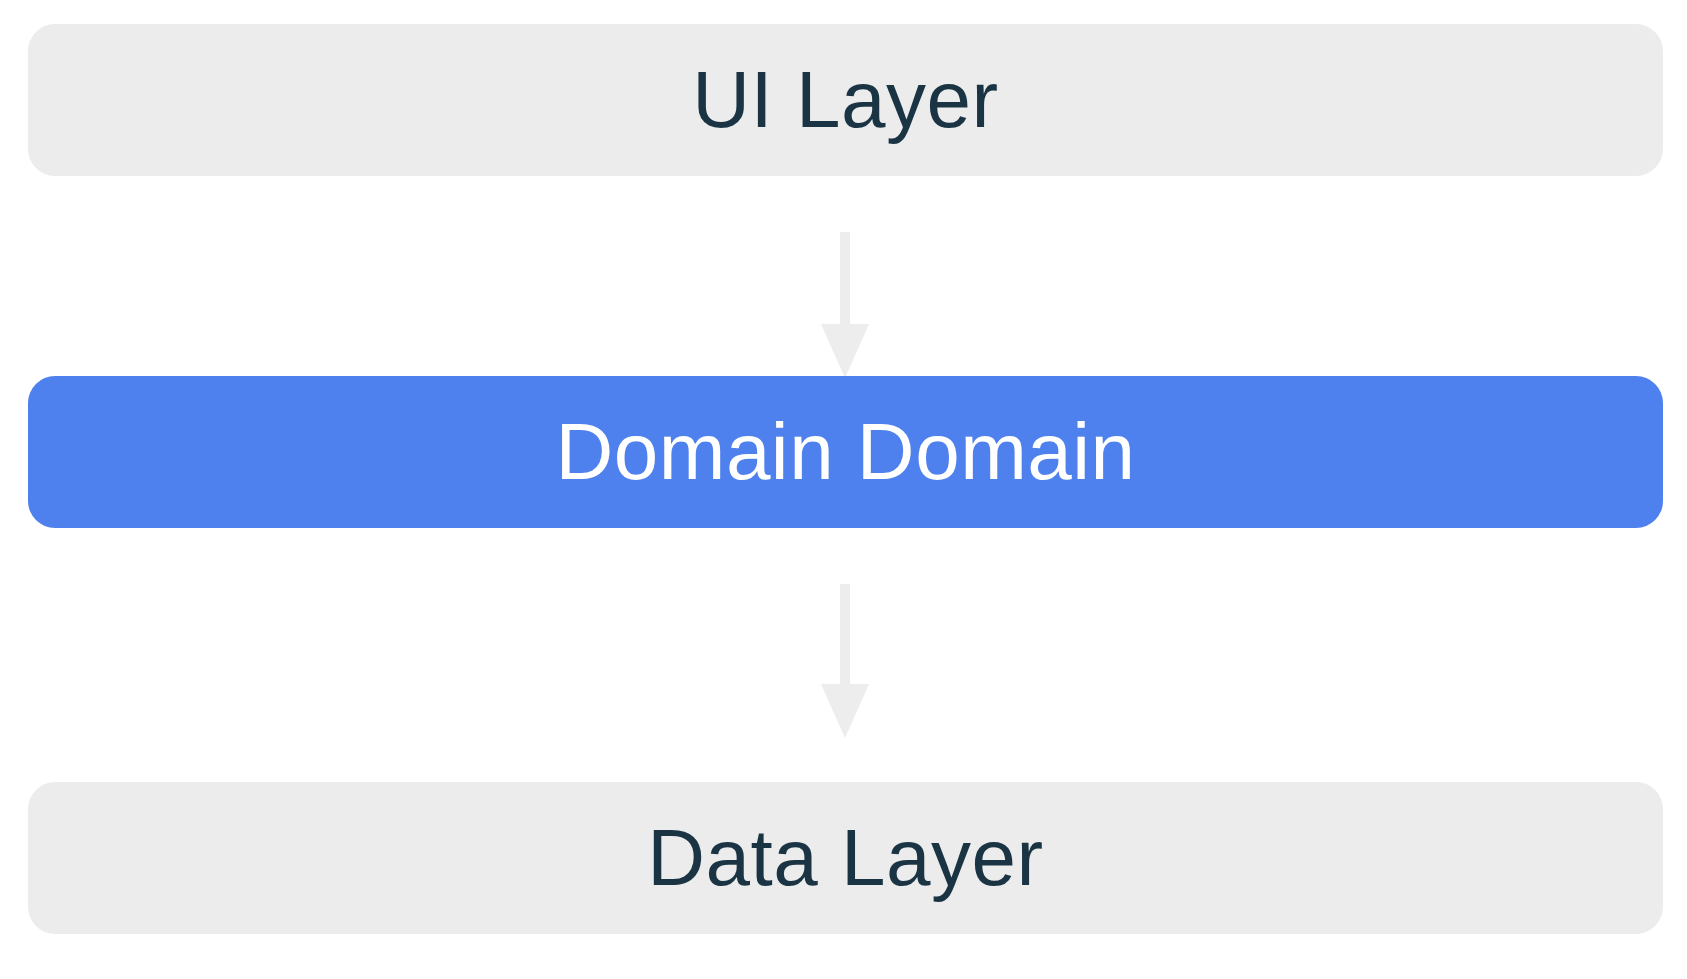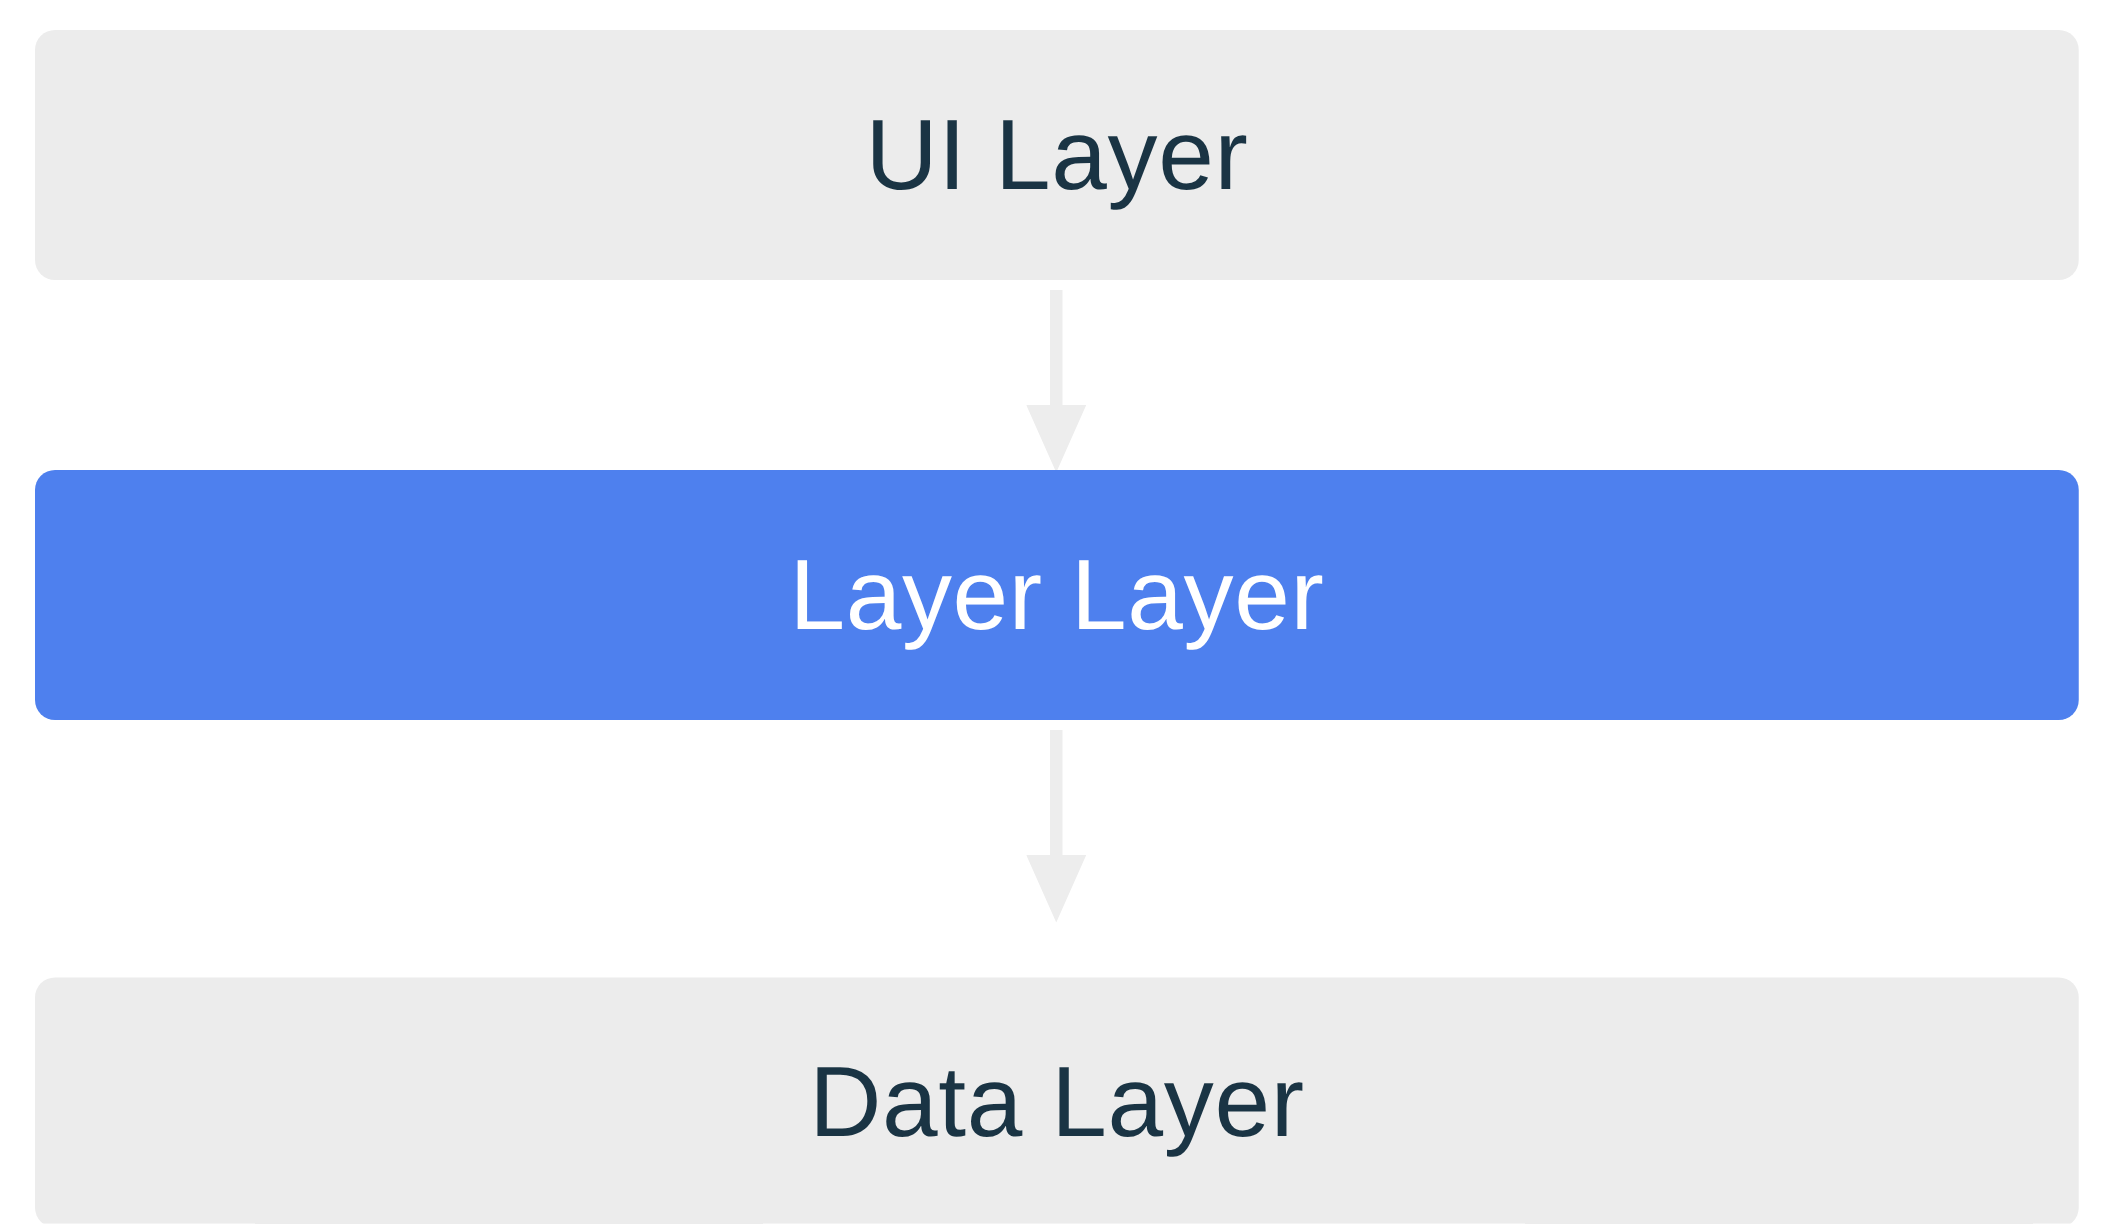--- a/index.html
+++ b/index.html
@@ -15,22 +15,22 @@
     width: 1687px;
     height: 979px;
     background: #ffffff;
     overflow: hidden;
   }
 
   .layer-box {
     position: absolute;
     left: 28px;
     width: 1635px;
-    height: 200px;
-    border-radius: 16px;
+    height: 152px;
+    border-radius: 27px;
     display: flex;
     align-items: center;
     justify-content: center;
     box-sizing: border-box;
   }
   .layer-box.neutral {
     background: #ececec;
   }
   .layer-box.accent {
     background: #4e80ee;
@@ -80,21 +80,21 @@
     <span class="layer-label">UI Layer</span>
   </div>
 
   <div class="flow-arrow" id="arrow-ui-to-domain">
     <svg viewBox="0 0 48 146" preserveAspectRatio="none" aria-hidden="true">
       <path d="M19 0 H29 V92 H48 L24 146 L0 92 H19 Z" fill="#ededed"></path>
     </svg>
   </div>
 
   <div class="layer-box accent" id="box-domain">
-    <span class="layer-label">Layer Layer</span>
+    <span class="layer-label">Domain Domain</span>
   </div>
 
   <div class="flow-arrow" id="arrow-domain-to-data">
     <svg viewBox="0 0 48 154" preserveAspectRatio="none" aria-hidden="true">
       <path d="M19 0 H29 V100 H48 L24 154 L0 100 H19 Z" fill="#ededed"></path>
     </svg>
   </div>
 
   <div class="layer-box neutral" id="box-data">
     <span class="layer-label">Data Layer</span>

